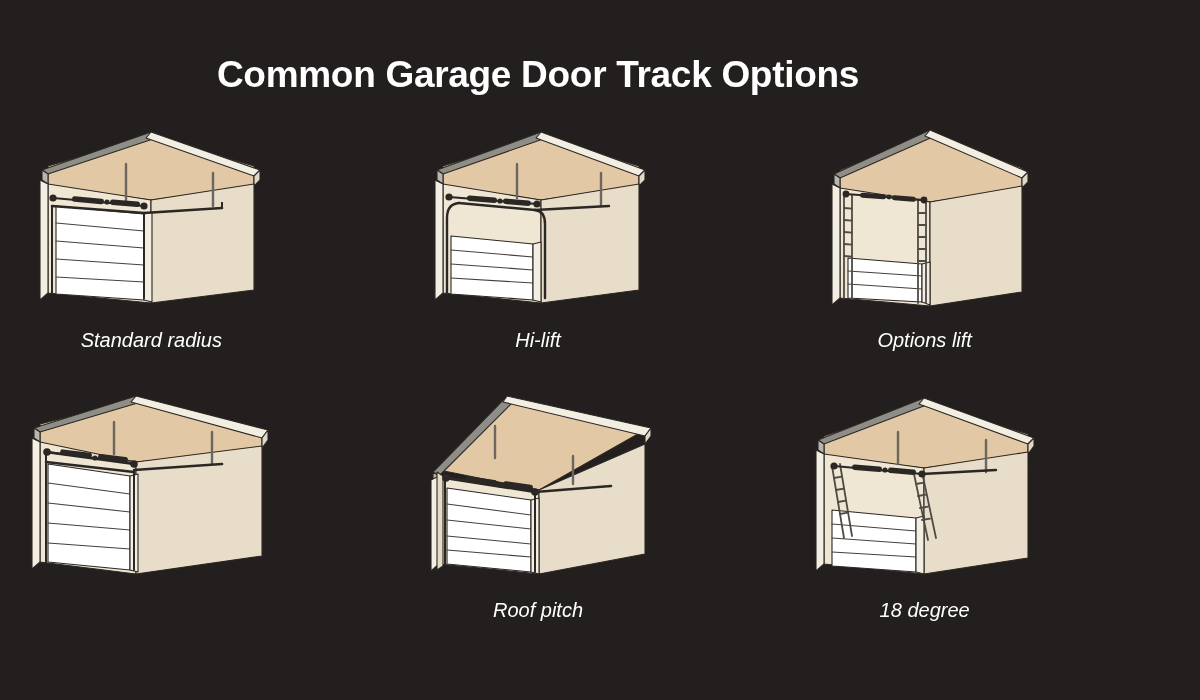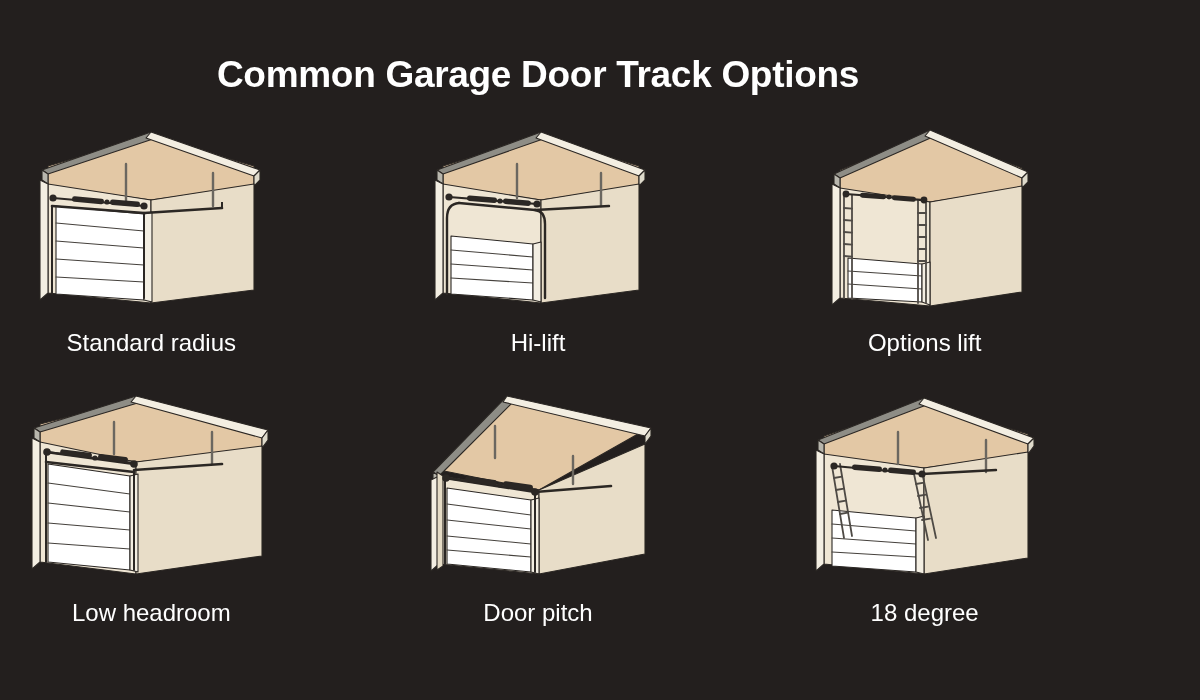--- a/index.html
+++ b/index.html
@@ -45,25 +45,26 @@
   .figure {
     width:250px;
     height:205px;
     display:flex;
     align-items:center;
     justify-content:center;
   }
   .figure svg { display:block; }
   .caption {
     color:#ffffff;
-    font-size:24px;
+    font-size:20px;
     font-weight:400;
     text-align:center;
     margin-top:6px;
     white-space:nowrap;
+    font-style:italic;
   }
   .row2 .figure { height:205px; }
 </style>
 </head>
 <body>
 
 <div class="poster">
 
   <h1 class="title">Common Garage Door Track Options</h1>
 
@@ -261,21 +262,20 @@
           <g>
             <line x1="21" y1="64" x2="108" y2="75" stroke="#2b2724" stroke-width="2.2" stroke-linecap="round"></line>
             <rect x="34" y="63" width="32" height="5.5" rx="2.6" fill="#2b2724" transform="rotate(7 50 66)"></rect>
             <rect x="72" y="67.5" width="30" height="5.5" rx="2.6" fill="#2b2724" transform="rotate(7 87 70)"></rect>
             <circle cx="21" cy="64" r="3.8" fill="#2b2724"></circle>
             <circle cx="108" cy="76" r="3.8" fill="#2b2724"></circle>
             <circle cx="69" cy="70" r="2.6" fill="#2b2724"></circle>
           </g>
         </svg>
       </div>
-      <div class="caption">Low headroom</div>
     </div>
 
     <div class="cell row2">
       <div class="figure">
         <svg viewBox="0 0 250 205" width="250" height="205">
           <g stroke="#2b2724" stroke-width="1.1" stroke-linejoin="round" stroke-linecap="round">
 
             <polygon points="26,82 94,12 232,42 126,102" fill="#e3c8a5"></polygon>
             <polygon points="20,84 94,8 100,14 26,88" fill="#8e8d86"></polygon>
             <polygon points="20,84 26,88 26,96 20,92" fill="#b8b6ad"></polygon>
@@ -311,21 +311,21 @@
           <g>
             <line x1="33" y1="90" x2="122" y2="103" stroke="#2b2724" stroke-width="2.2" stroke-linecap="round"></line>
             <rect x="52" y="90" width="32" height="5.5" rx="2.6" fill="#2b2724" transform="rotate(8 68 93)"></rect>
             <rect x="90" y="95" width="30" height="5.5" rx="2.6" fill="#2b2724" transform="rotate(8 105 98)"></rect>
             <circle cx="33" cy="90" r="3.8" fill="#2b2724"></circle>
             <circle cx="122" cy="104" r="3.8" fill="#2b2724"></circle>
             <circle cx="87" cy="97" r="2.6" fill="#2b2724"></circle>
           </g>
         </svg>
       </div>
-      <div class="caption">Door pitch</div>
+      <div class="caption">Roof pitch</div>
     </div>
 
     <div class="cell row2">
       <div class="figure">
         <svg viewBox="0 0 250 205" width="250" height="205">
           <g stroke="#2b2724" stroke-width="1.1" stroke-linejoin="round" stroke-linecap="round">
             <polygon points="24,48 124,14 228,46 228,66 124,80 24,68" fill="#e3c8a5"></polygon>
             <polygon points="18,52 124,10 129,16 24,56" fill="#8e8d86"></polygon>
             <polygon points="18,52 24,56 24,66 18,62" fill="#b8b6ad"></polygon>
             <polygon points="124,10 234,50 228,56 119,16" fill="#f3eee2"></polygon>

